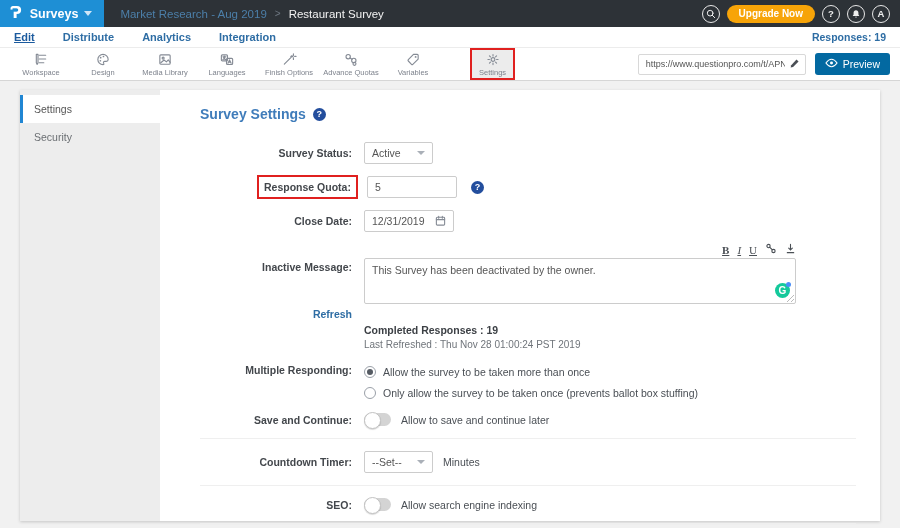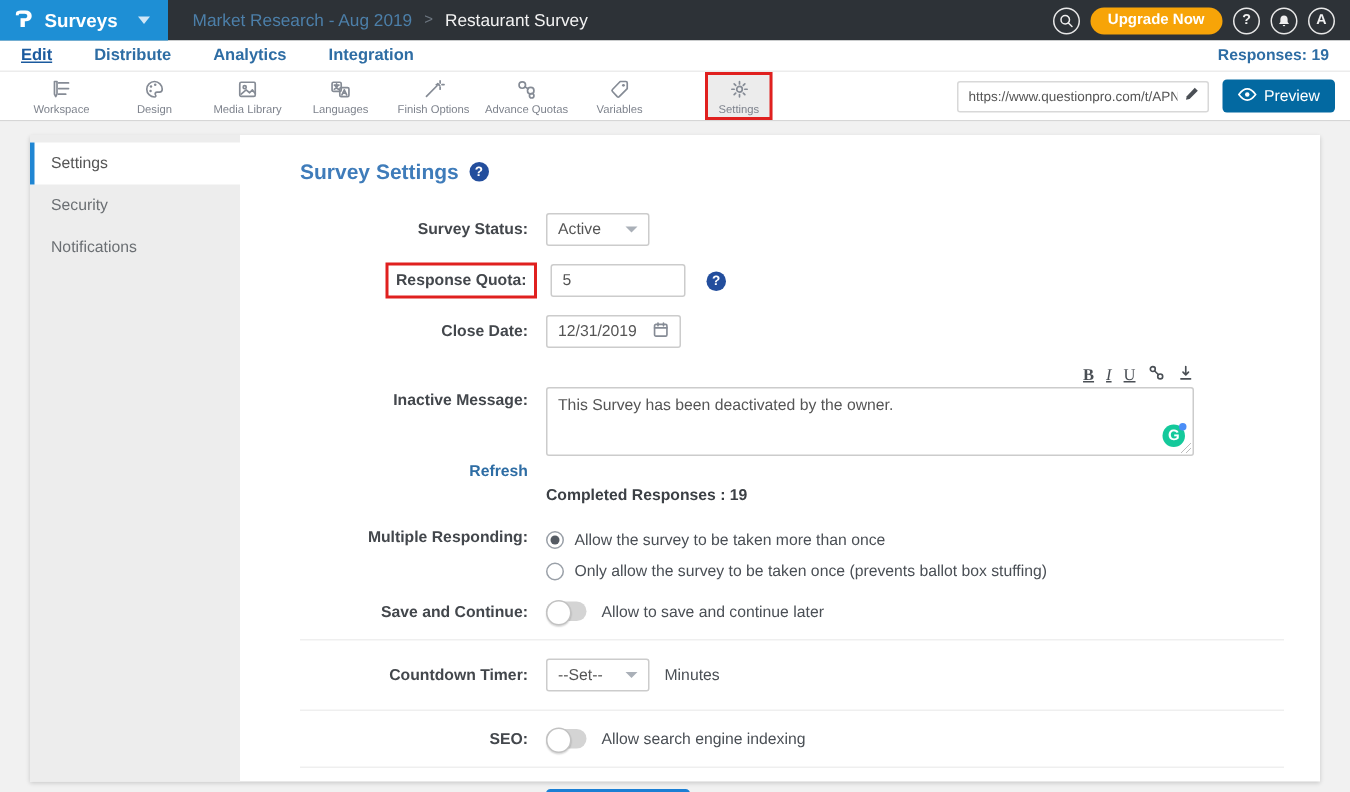--- a/index.html
+++ b/index.html
@@ -3,21 +3,21 @@
 <meta charset="utf-8">
 <style>
   * { margin:0; padding:0; box-sizing:border-box; }
   html,body { width:900px; height:528px; overflow:hidden; }
   body { font-family:"Liberation Sans","DejaVu Sans",sans-serif; background:#fff; font-size:11px; color:#444; }
 
   
   .topbar { height:27px; background:#2d3237; display:flex; align-items:center; }
   .logo-area { background:#1e8fd5; height:100%; display:flex; align-items:center; padding:0 12px 0 10px; gap:8px; }
   .logo-glyph { color:#fff; font-family:"DejaVu Sans",sans-serif; font-weight:bold; font-size:15px; line-height:1; }
-  .product { color:#fff; font-size:12.5px; font-weight:bold; display:flex; align-items:center; gap:14px; }
+  .product { color:#fff; font-size:12.5px; font-weight:bold; display:flex; align-items:center; gap:6px; }
   .caret-down { width:0; height:0; border-left:4px solid transparent; border-right:4px solid transparent; border-top:5px solid #cfe6f7; }
   .crumbs { margin-left:16px; display:flex; align-items:center; gap:8px; font-size:11.5px; }
   .crumb-parent { color:#4c7fa9;text-align:right; }
   .crumb-sep { color:#6d7680; font-size:10px; }
   .crumb-current { color:#f2f2f2; }
   .top-actions { margin-left:auto; display:flex; align-items:center; gap:7px; padding-right:10px; }
   .circle-btn { width:18px; height:18px; border:1.4px solid #e8e8e8; border-radius:50%; display:flex; align-items:center; justify-content:center; color:#f0f0f0; font-size:9.5px; font-weight:bold; background:transparent; }
   .upgrade-btn { background:#f7a408; color:#fff; font-weight:bold; font-size:10px; border:none; border-radius:9px; height:18px; padding:0 12px; display:flex; align-items:center; }
 
   
@@ -230,21 +230,20 @@
     <span>Preview</span>
   </button>
 </div>
 
 <div class="page">
   <div class="panel">
 
     <aside class="side">
       <div class="side-item active">Settings</div>
       <div class="side-item">Security</div>
-      <div class="side-item">Notifications</div>
     </aside>
 
     <main class="content">
       <h1 class="page-title">
         <span>Survey Settings</span>
         <span class="help-dot">?</span>
       </h1>
 
       
       <div class="row">
@@ -303,20 +302,21 @@
             <span class="resize-grip"></span>
           </div>
         </div>
       </div>
 
       
       <div class="row top-align refresh-row">
         <span class="lbl refresh-link">Refresh</span>
         <div class="stats">
           <b>Completed Responses : 19</b>
+          <span>Last Refreshed : Thu Nov 28 01:00:24 PST 2019</span>
         </div>
       </div>
 
       
       <div class="row top-align" style="margin-bottom:14px;">
         <span class="lbl">Multiple Responding:</span>
         <div class="radio-group">
           <label class="radio-line">
             <span class="radio on"></span>
             <span>Allow the survey to be taken more than once</span>

